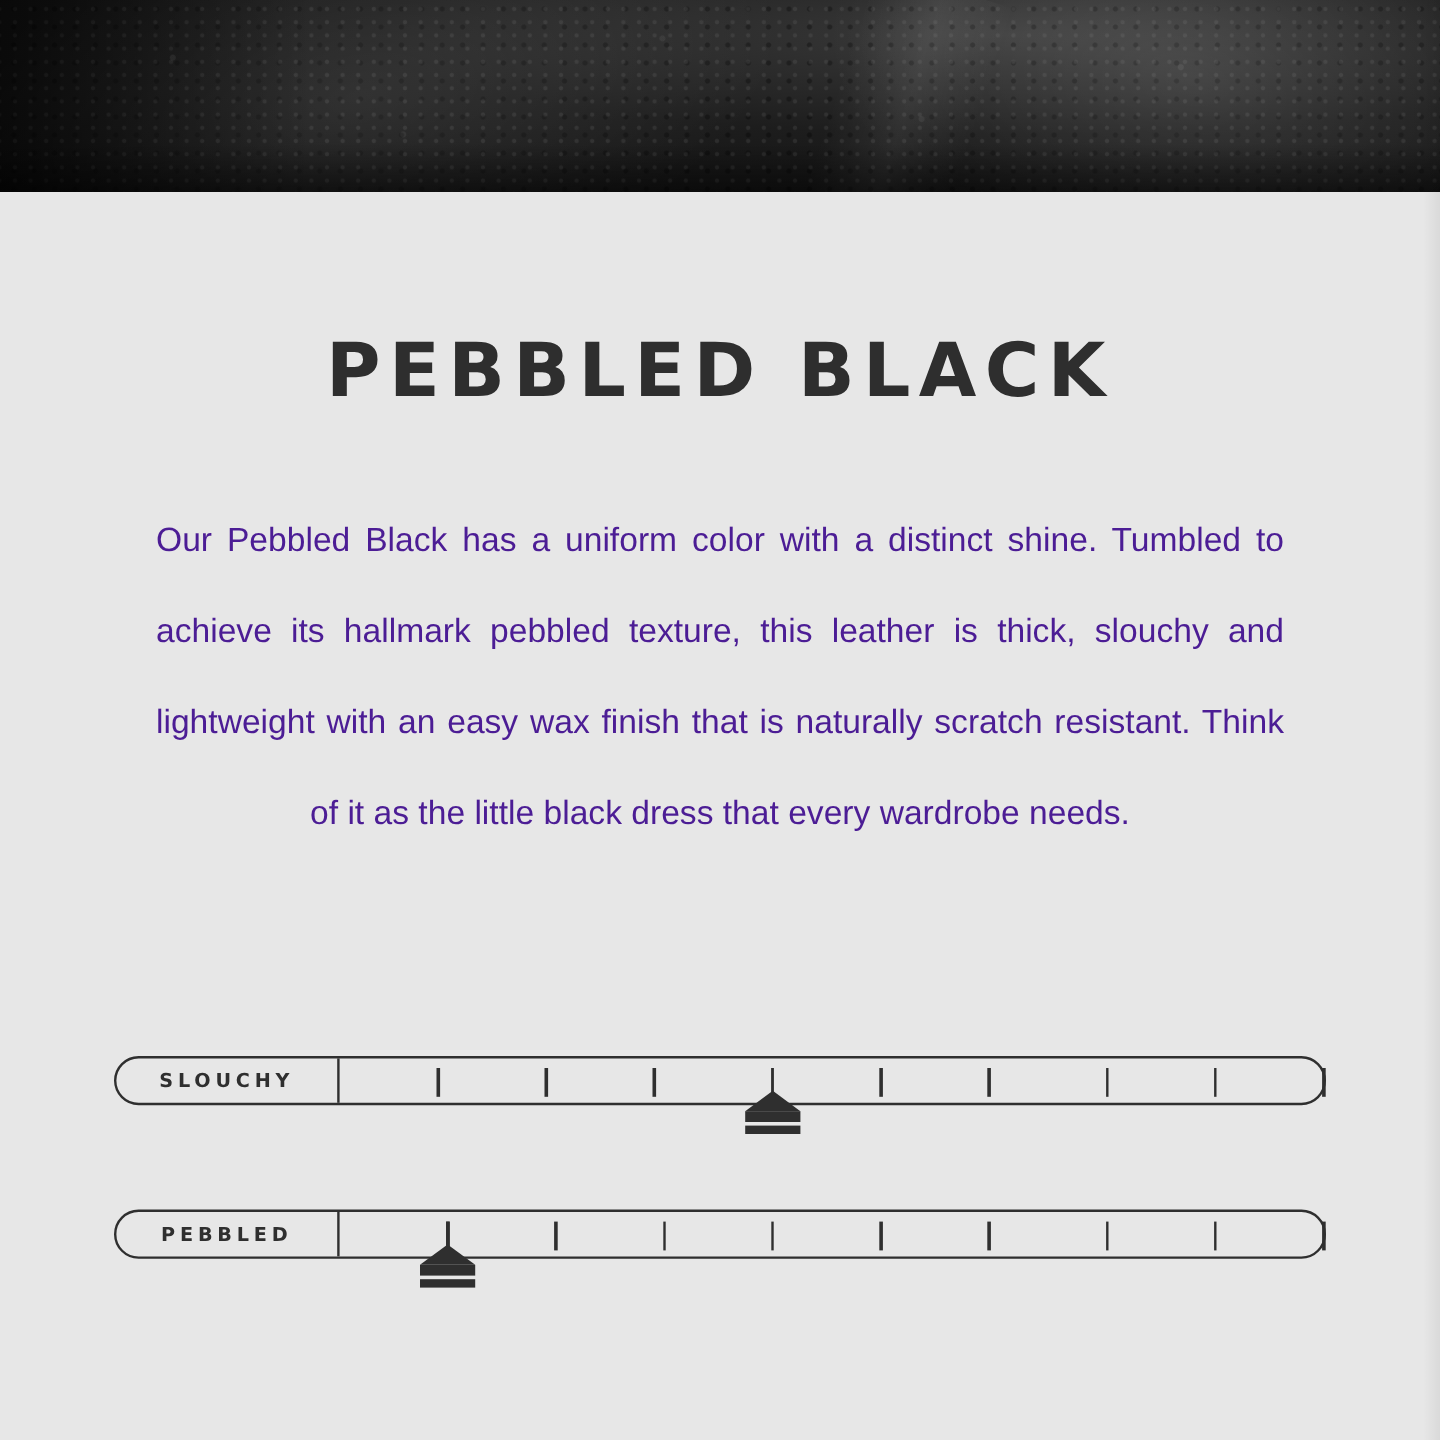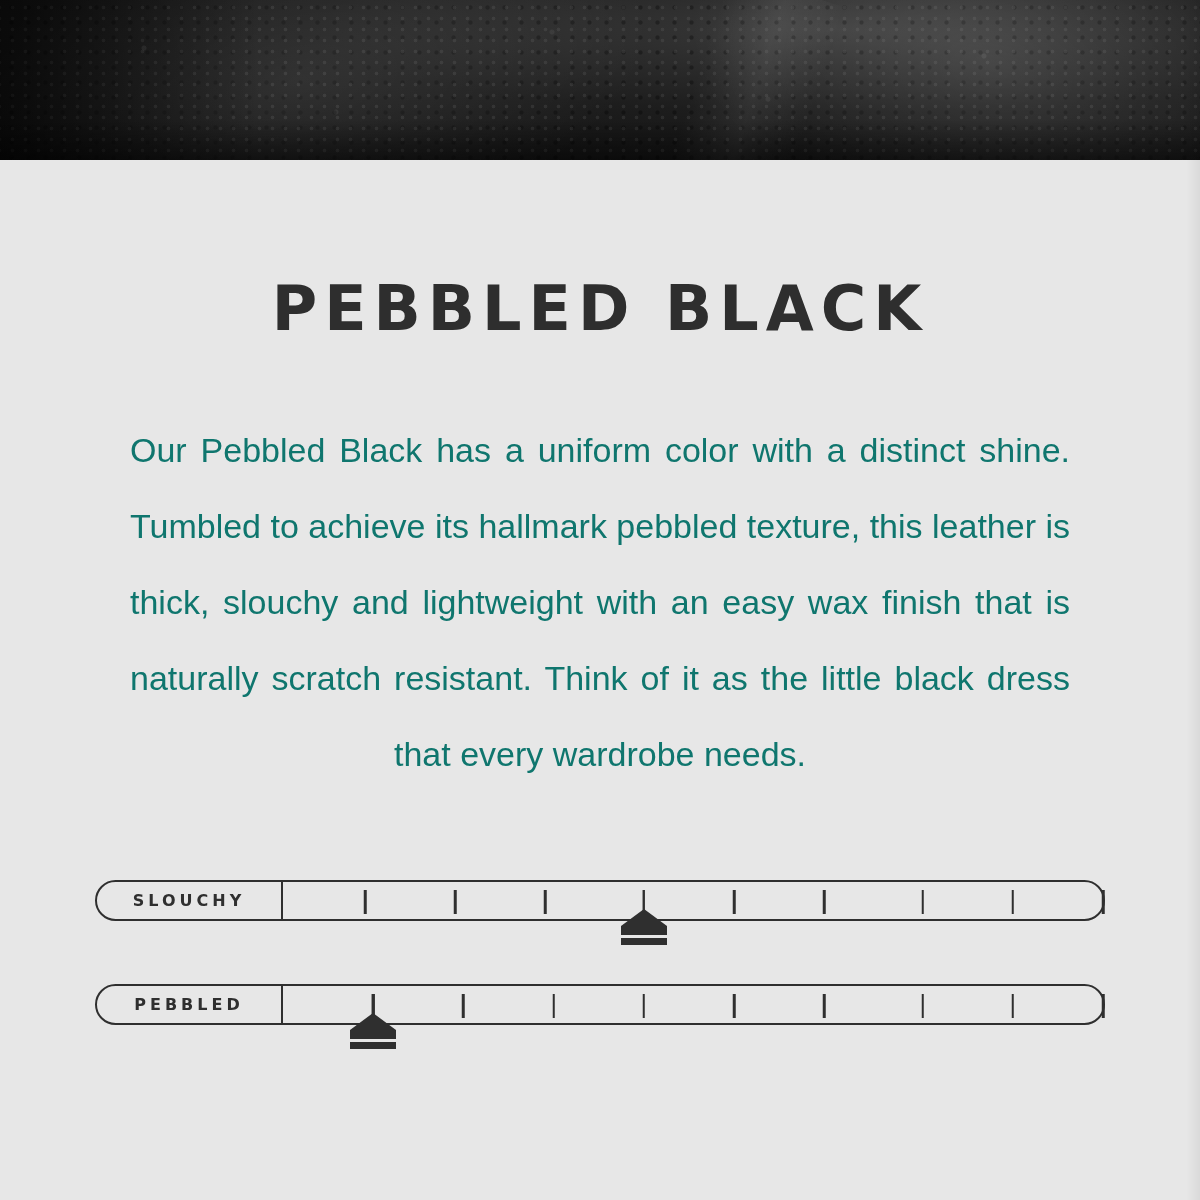--- a/index.html
+++ b/index.html
@@ -92,40 +92,40 @@
     line-height: 1;
   }
 
   
   .desc {
     width: 940px;
     margin: 72px auto 0 auto;
     text-align: justify;
     text-align-last: center;
     font-family: "Liberation Sans", sans-serif;
-    font-size: 34px;
+    font-size: 28px;
     line-height: 76px;
-    color: #0f766e;
+    color: #4c1d95;
   }
   .desc p { margin: 0; }
 
   
   .scales {
     position: absolute;
     left: 0;
     top: 880px;
     width: 1200px;
   }
   .scale-row {
     position: relative;
     width: 1010px;
     margin: 0 auto;
     height: 50px;
   }
-  .scale-row + .scale-row { margin-top: 54px; }
+  .scale-row + .scale-row { margin-top: 78px; }
 
   .scale-track {
     position: relative;
     box-sizing: border-box;
     width: 100%;
     height: 41px;
     border: 2.5px solid #2f2f2f;
     border-radius: 21px;
     display: flex;
     align-items: stretch;

